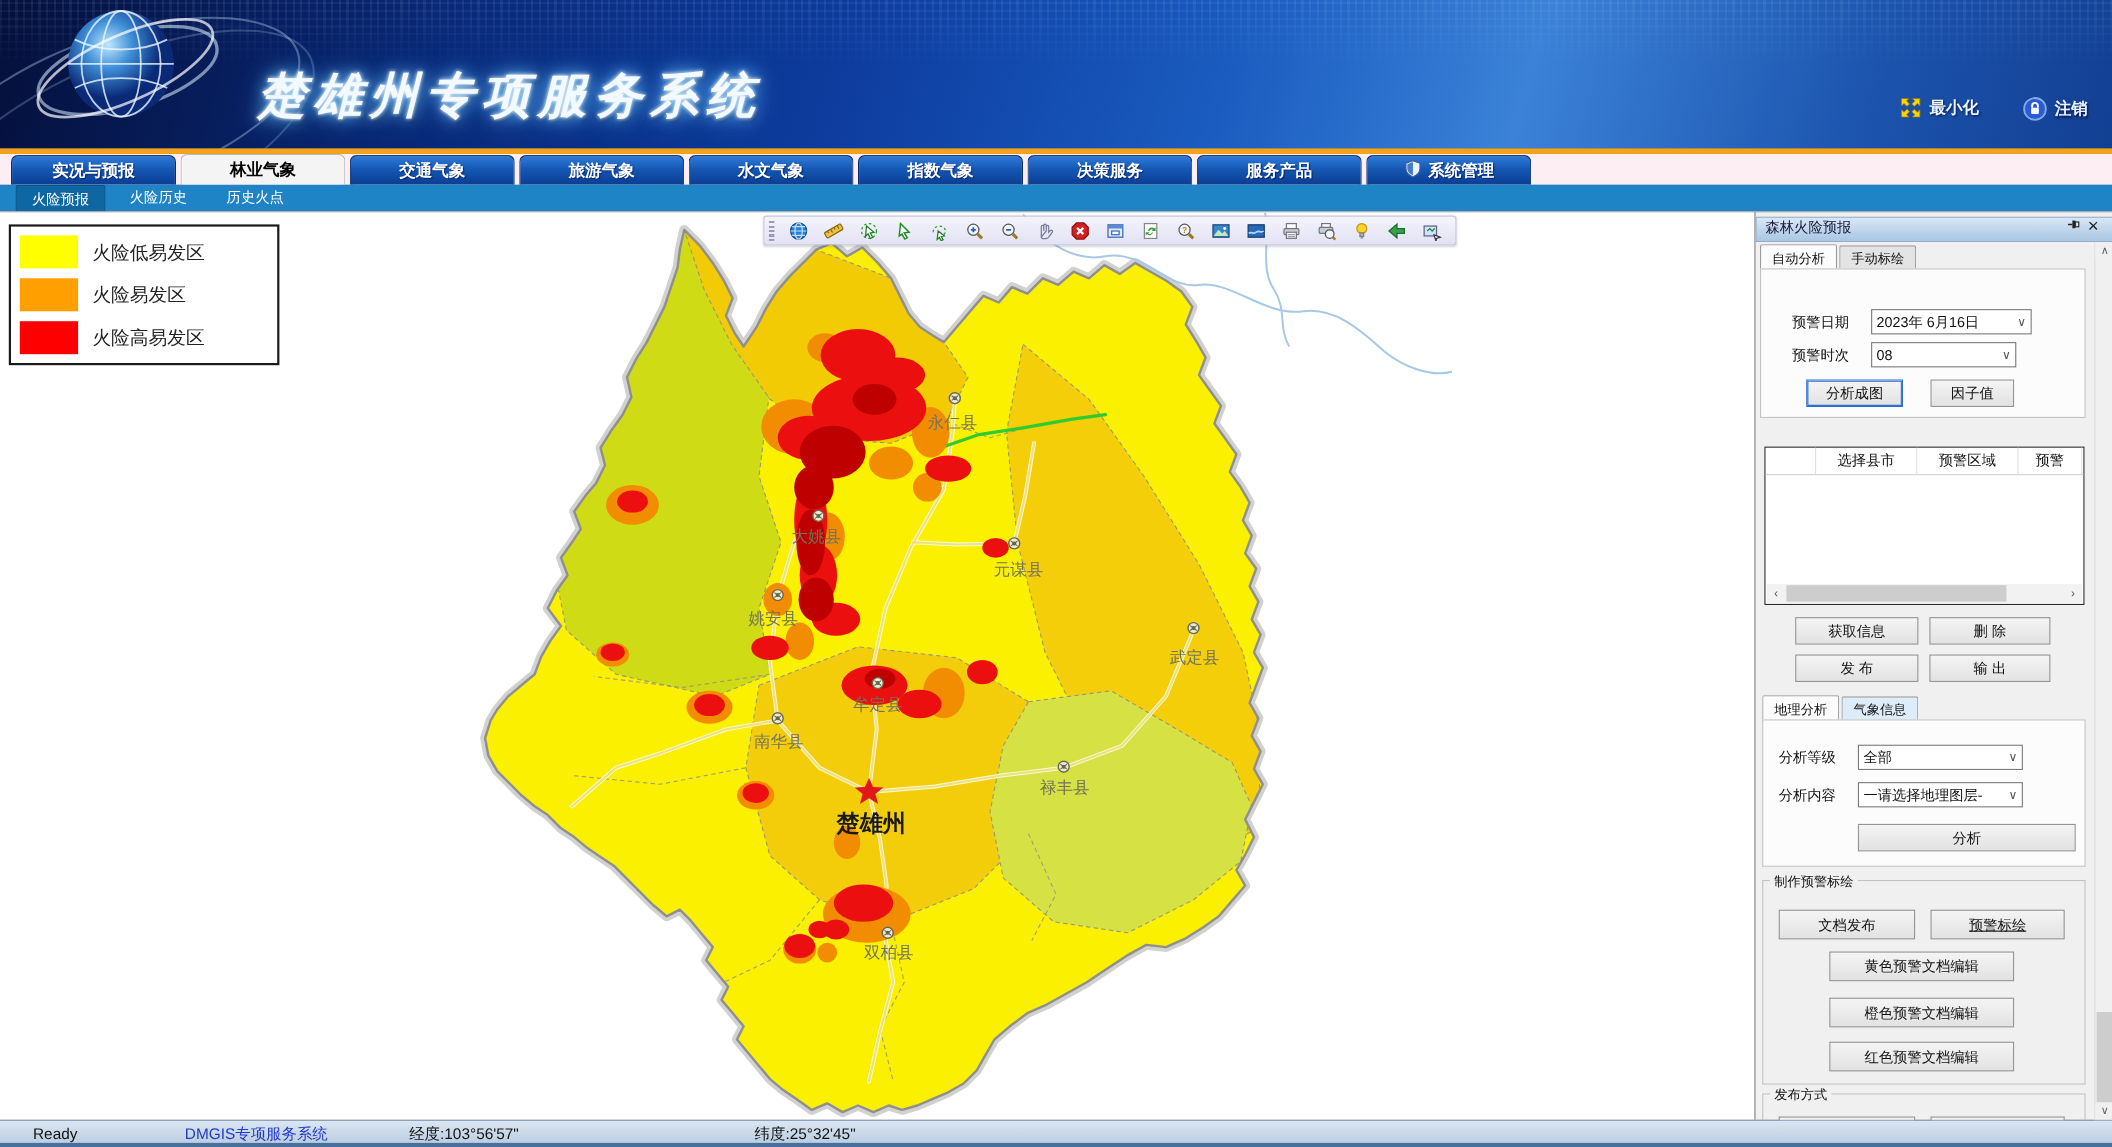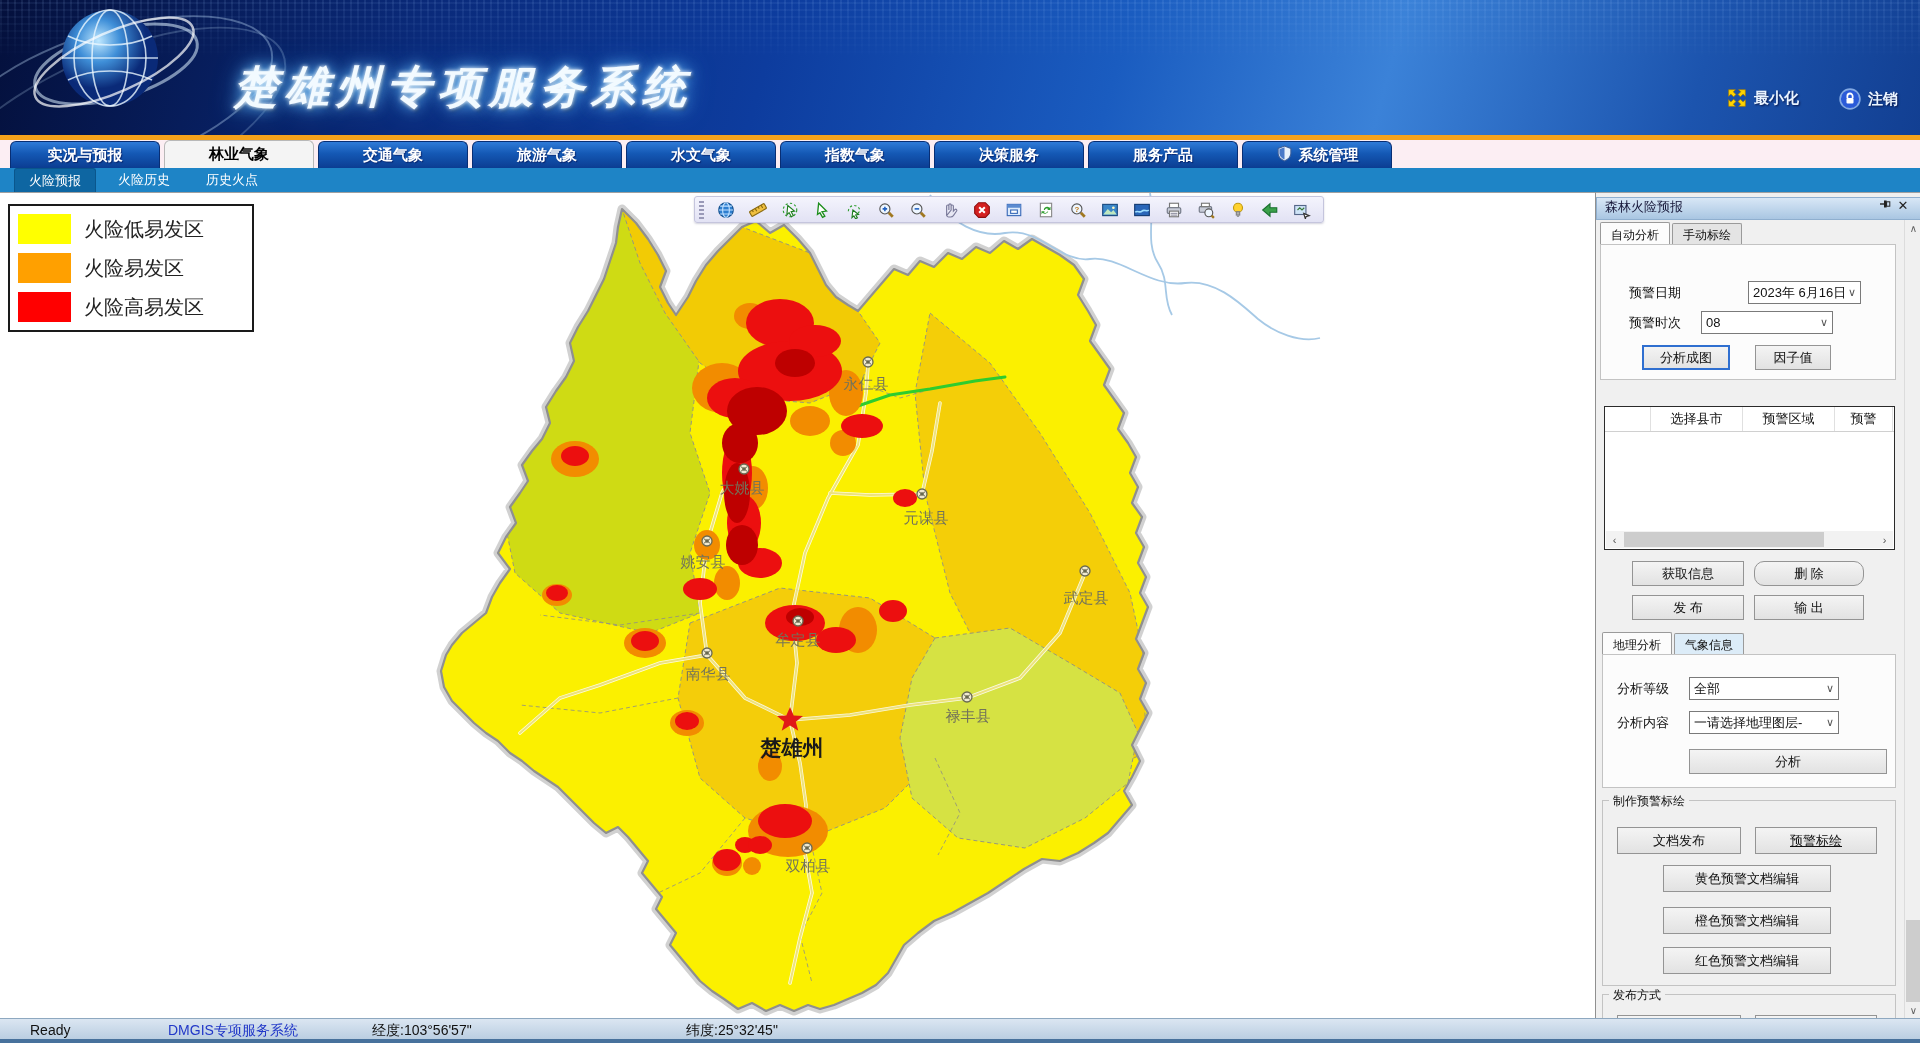--- a/index.html
+++ b/index.html
@@ -58,21 +58,21 @@
   .grip { width:5px; height:18px; margin-right:6px;
     background:repeating-linear-gradient(180deg,#9a9ab8 0 2px, transparent 2px 4px); }
   .tool-icon { width:18px; height:18px; margin:0 7px; cursor:pointer; display:inline-flex; }
   .tool-icon svg { width:18px; height:18px; }
 
   
   .legend { position:absolute; left:8px; top:11px; width:246px; height:128px; background:#fff;
     border:2px solid #1a1a1a; padding:6px 8px; display:flex; flex-direction:column; justify-content:space-between; }
   .legend-row { display:flex; align-items:center; gap:13px; height:34px; }
   .legend-swatch { width:53px; height:30px; }
-  .legend-label { font-family:"Liberation Serif","DejaVu Serif",serif; font-size:20px; color:#222; }
+  .legend-label { font-family:"Liberation Serif","DejaVu Serif",serif; font-size:17px; color:#222; }
 
   
   .panel { position:absolute; left:1595px; top:0; width:325px; height:826px; background:#f0f0f0;
     border-left:1px solid #909090; border-top:1px solid #a0a0a0; font-size:12px; color:#111; }
   .panel-titlebar { position:absolute; left:0; top:4px; width:325px; height:23px;
     background:linear-gradient(180deg,#d8e7f6,#a9c6e2); border:1px solid #8fafcf;
     display:flex; align-items:flex-start; padding:0 8px; font-size:13px; color:#18183a; }
   .panel-title { flex:1; }
   .titlebar-btn { width:18px; text-align:center; cursor:pointer; color:#222; font-size:13px; }
   .panel-body { position:absolute; left:0; top:27px; width:308px; height:799px; }
@@ -552,21 +552,21 @@
       <div class="panel-body">
 
         <div class="wtab-row">
           <div class="wtab active">自动分析</div>
           <div class="wtab">手动标绘</div>
         </div>
 
         <div class="groupbox" style="left:4px; top:24px; width:296px; height:136px; background:#fcfcfc;">
           <div class="field-row" style="left:28px; top:36px;">
             <span class="field-label">预警日期</span>
-            <div class="combo" style="width:113px;margin-left:47px;">
+            <div class="combo" style="width:146px;">
               <span class="cval">2023年 6月16日</span>
                 <span class="carrow">∨</span>
             </div>
           </div>
           <div class="field-row" style="left:28px; top:66px;">
             <span class="field-label">预警时次</span>
             <div class="combo" style="width:132px;">
               <span class="cval">08</span>
                 <span class="carrow">∨</span>
             </div>
@@ -583,21 +583,21 @@
               <div class="hcell" style="width: 58px;">预警</div>
             </div>
           <div class="hscroll">
             <span class="hs-arrow" style="position:absolute;left:0;">‹</span>
             <div class="hs-thumb"></div>
             <span class="hs-arrow" style="position:absolute;right:0;">›</span>
           </div>
         </div>
 
         <div class="btn" style="left:36px; top:341px; width:112px; height:25px;">获取信息</div>
-        <div class="btn" style="left:158px; top:341px; width:110px; height:25px;border-radius:10px;">删 除</div>
+        <div class="btn" style="left:158px; top:341px; width:110px; height:25px;">删 除</div>
         <div class="btn" style="left:36px; top:375px; width:112px; height:25px;">发 布</div>
         <div class="btn" style="left:158px; top:375px; width:110px; height:25px;">输 出</div>
 
         <div class="wtab-row" style="top:413px; left:6px;">
           <div class="wtab active">地理分析</div>
           <div class="wtab blue">气象信息</div>
         </div>
         <div class="groupbox" style="left:6px; top:434px; width:294px; height:134px; background:#fcfcfc;">
           <div class="field-row" style="left:14px; top:22px;">
             <span class="field-label">分析等级</span>

